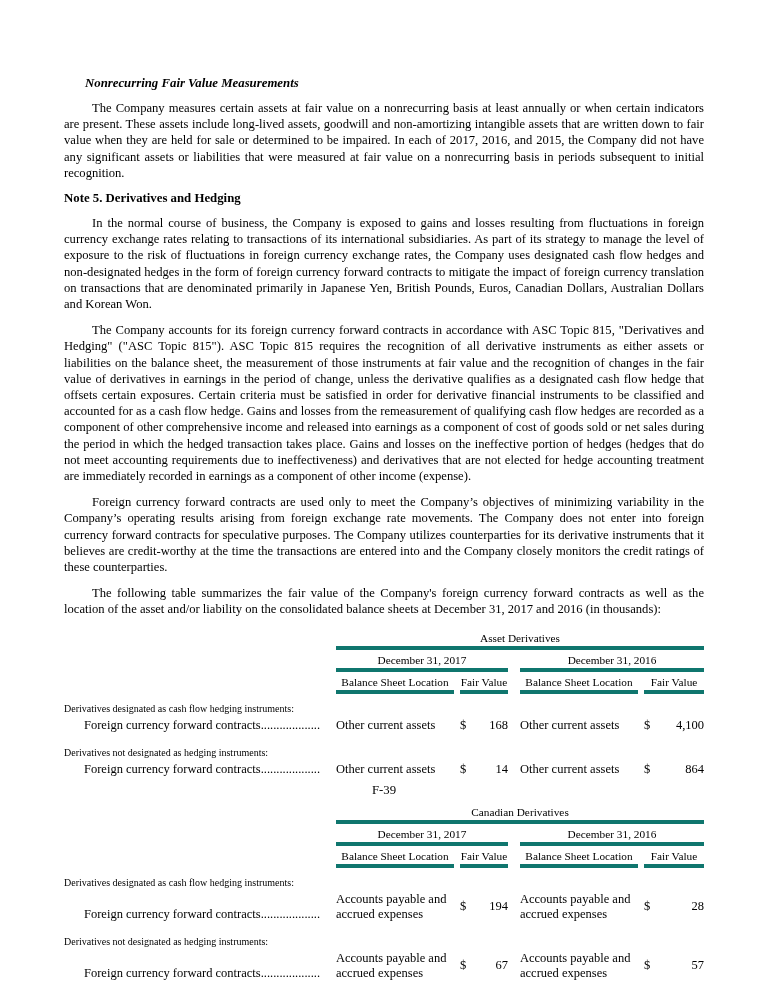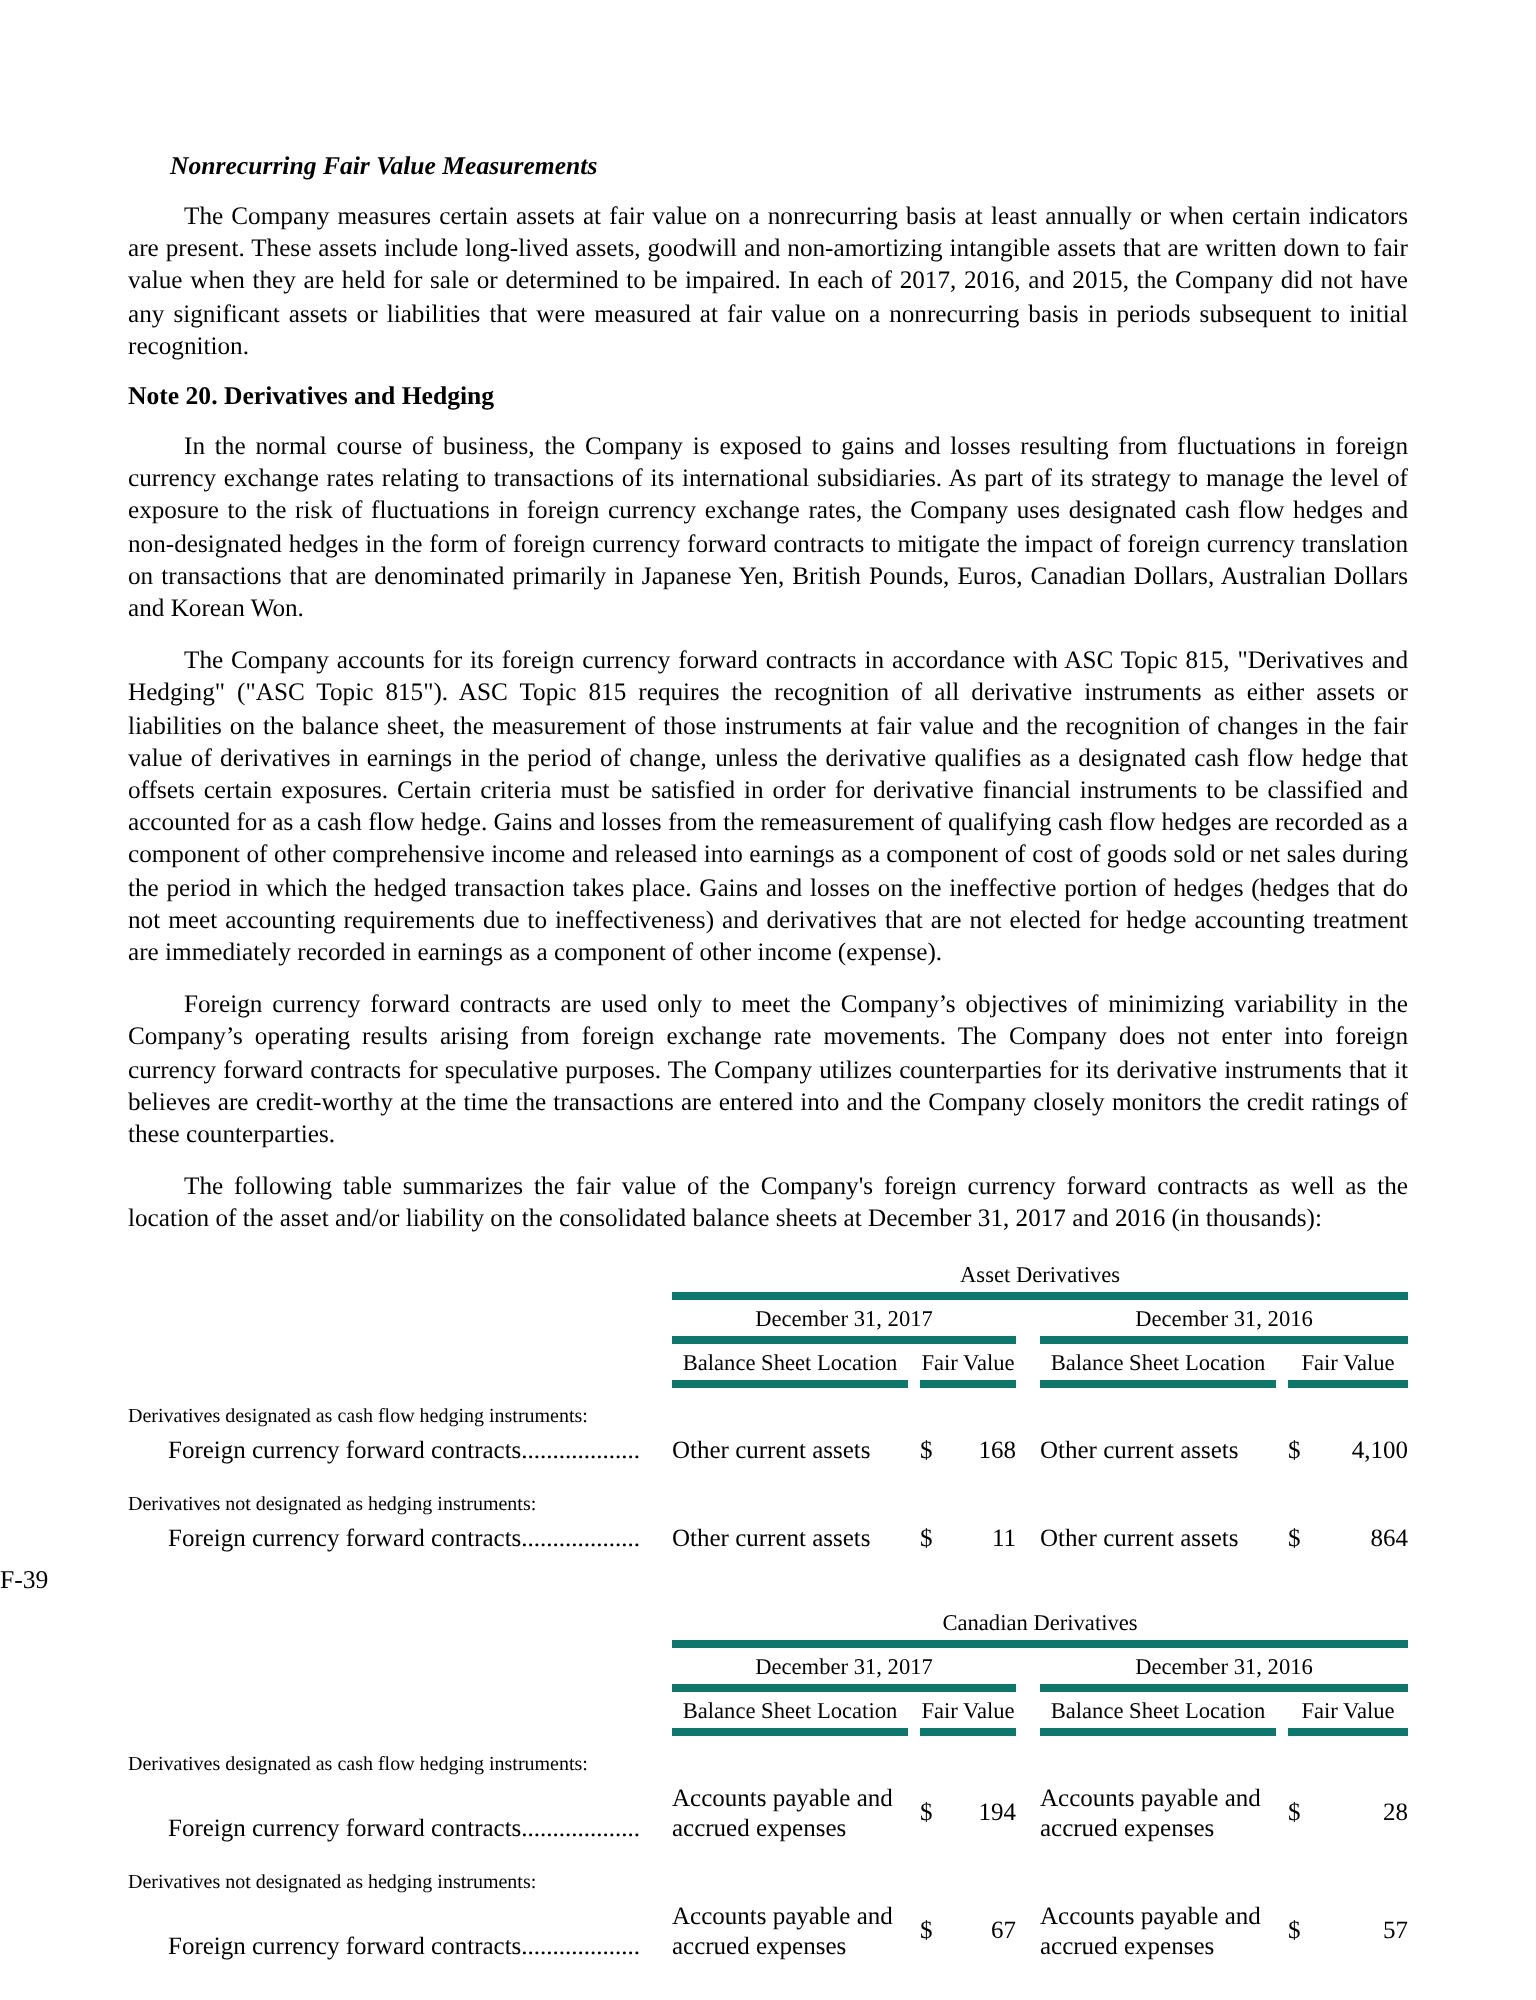--- a/index.html
+++ b/index.html
@@ -42,32 +42,32 @@
   .ph { font-size:11.3px; font-weight:bold; text-align:center; padding:4px 0 2px 0; white-space:nowrap; }
   .ch { font-size:11.3px; font-weight:bold; text-align:center; padding:4px 0 2px 0; white-space:nowrap; overflow:visible; }
   .grp { font-size:10px; font-weight:bold; padding:9px 0 0 0; }
   tr.data td { padding-top:4px; padding-bottom:5px; font-size:12.5px; vertical-align:bottom; }
   tr.data td.lbl { padding-left:20px; white-space:nowrap; overflow:hidden; }
   tr.data td.loc { line-height:15px; }
   tr.data td.fvc { vertical-align:middle; }
   .fv { display:flex; justify-content:space-between; align-items:flex-end; }
   .footer {
     position:absolute; bottom:46px; left:0; right:0;
-    font-size:12.8px;
+    text-align:center; font-size:12.8px;
   }
 </style>
 </head>
 <body>
 
 <div class="page">
 
   <h2 class="head-italic">Nonrecurring Fair Value Measurements</h2>
   <p class="body">The Company measures certain assets at fair value on a nonrecurring basis at least annually or when certain indicators are present. These assets include long-lived assets, goodwill and non-amortizing intangible assets that are written down to fair value when they are held for sale or determined to be impaired.  In each of 2017, 2016, and 2015, the Company did not have any significant assets or liabilities that were measured at fair value on a nonrecurring basis in periods subsequent to initial recognition.</p>
 
-  <h2 class="head-note">Note 20. Derivatives and Hedging</h2>
+  <h2 class="head-note">Note 5. Derivatives and Hedging</h2>
   <p class="body">In the normal course of business, the Company is exposed to gains and losses resulting from fluctuations in foreign currency exchange rates relating to transactions of its international subsidiaries. As part of its strategy to manage the level of exposure to the risk of fluctuations in foreign currency exchange rates, the Company uses designated cash flow hedges and non-designated hedges in the form of foreign currency forward contracts to mitigate the impact of foreign currency translation on transactions that are denominated primarily in Japanese Yen, British Pounds, Euros, Canadian Dollars, Australian Dollars and Korean Won.</p>
   <p class="body">The Company accounts for its foreign currency forward contracts in accordance with ASC Topic 815, "Derivatives and Hedging" ("ASC Topic 815"). ASC Topic 815 requires the recognition of all derivative instruments as either assets or liabilities on the balance sheet, the measurement of those instruments at fair value and the recognition of changes in the fair value of derivatives in earnings in the period of change, unless the derivative qualifies as a designated cash flow hedge that offsets certain exposures. Certain criteria must be satisfied in order for derivative financial instruments to be classified and accounted for as a cash flow hedge. Gains and losses from the remeasurement of qualifying cash flow hedges are recorded as a component of other comprehensive income and released into earnings as a component of cost of goods sold or net sales during the period in which the hedged transaction takes place. Gains and losses on the ineffective portion of hedges (hedges that do not meet accounting requirements due to ineffectiveness) and derivatives that are not elected for hedge accounting treatment are immediately recorded in earnings as a component of other income (expense).</p>
   <p class="body">Foreign currency forward contracts are used only to meet the Company’s objectives of minimizing variability in the Company’s operating results arising from foreign exchange rate movements. The Company does not enter into foreign currency forward contracts for speculative purposes. The Company utilizes counterparties for its derivative instruments that it believes are credit-worthy at the time the transactions are entered into and the Company closely monitors the credit ratings of these counterparties.</p>
   <p class="body">The following table summarizes the fair value of the Company's foreign currency forward contracts as well as the location of the asset and/or liability on the consolidated balance sheets at December 31, 2017 and 2016 (in thousands):</p>
 
   <table class="fin">
     <colgroup>
       <col style="width:272px">
         <col style="width:118px">
         <col style="width:6px">
@@ -124,21 +124,21 @@
       <tr>
         <td colspan="8" class="grp">Derivatives not designated as hedging instruments:</td>
       </tr>
       <tr class="data">
         <td class="lbl">Foreign currency forward contracts...................</td>
         <td class="loc">Other current assets</td>
         <td></td>
         <td class="fvc">
             <div class="fv">
               <span>$</span>
-              <span>11</span>
+              <span>14</span>
             </div>
           </td>
         <td></td>
         <td class="loc">Other current assets</td>
         <td></td>
         <td class="fvc">
             <div class="fv">
               <span>$</span>
               <span>864</span>
             </div>

